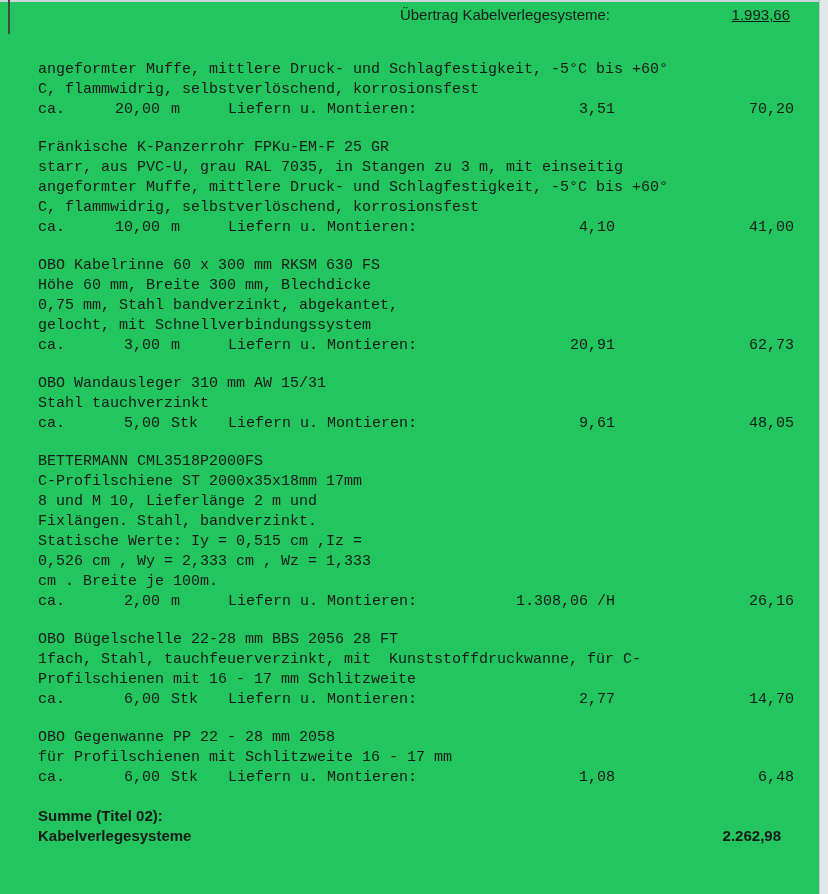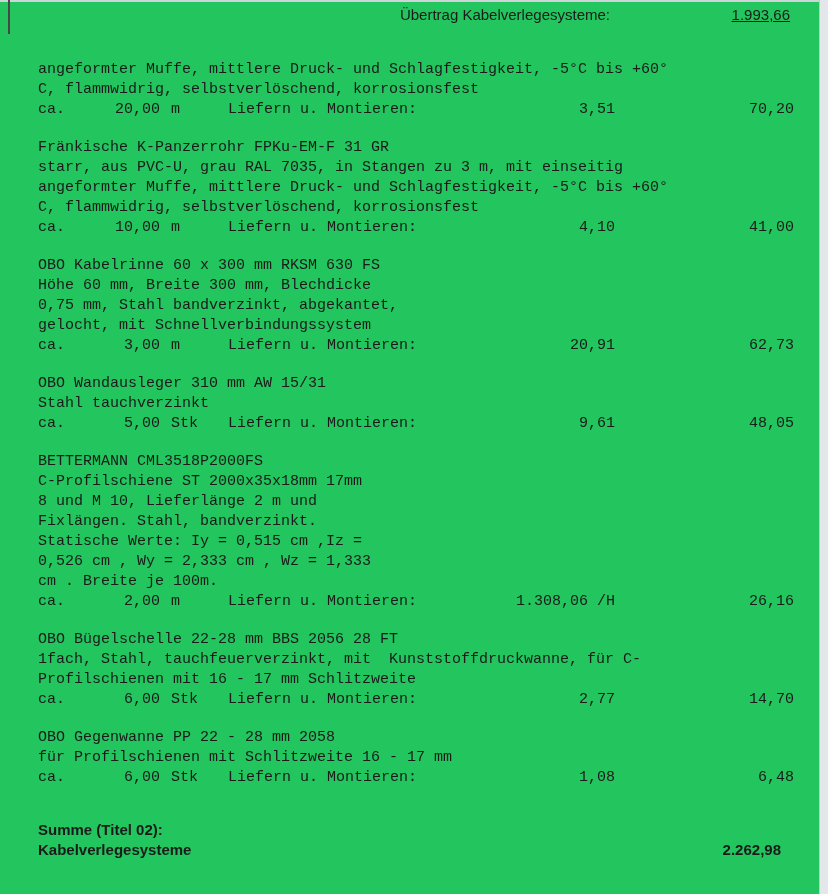--- a/index.html
+++ b/index.html
@@ -69,21 +69,21 @@
     line-height: 20px;
   }
   .ca      { position: absolute; left: 38px; }
   .qty     { position: absolute; left: 70px; width: 90px; text-align: right; }
   .unit    { position: absolute; left: 171px; }
   .action  { position: absolute; left: 228px; white-space: nowrap; }
   .uprice  { position: absolute; right: 213px; white-space: nowrap; }
   .total   { position: absolute; right: 34px; white-space: nowrap; }
 
   .summary {
-    margin-top: 32px;
+    margin-top: 18px;
     font-weight: bold;
   }
   .sum-title {
     margin-left: 38px;
     line-height: 20px;
   }
   .sum-row {
     position: relative;
     height: 20px;
     line-height: 20px;
@@ -117,21 +117,21 @@
       <span class="qty">20,00</span>
       <span class="unit">m</span>
       <span class="action">Liefern u. Montieren:</span>
       <span class="uprice">3,51</span>
       <span class="total">70,20</span>
     </div>
   </div>
 
   <div class="item">
     <div class="desc">
-            <div class="desc-line">Fränkische K-Panzerrohr FPKu-EM-F 31 GR</div>
+            <div class="desc-line">Fränkische K-Panzerrohr FPKu-EM-F 25 GR</div>
             <div class="desc-line">starr, aus PVC-U, grau RAL 7035, in Stangen zu 3 m, mit einseitig</div>
             <div class="desc-line">angeformter Muffe, mittlere Druck- und Schlagfestigkeit, -5°C bis +60°</div>
             <div class="desc-line">C, flammwidrig, selbstverlöschend, korrosionsfest</div>
           </div>
     <div class="ca-row">
       <span class="ca">ca.</span>
       <span class="qty">10,00</span>
       <span class="unit">m</span>
       <span class="action">Liefern u. Montieren:</span>
       <span class="uprice">4,10</span>

